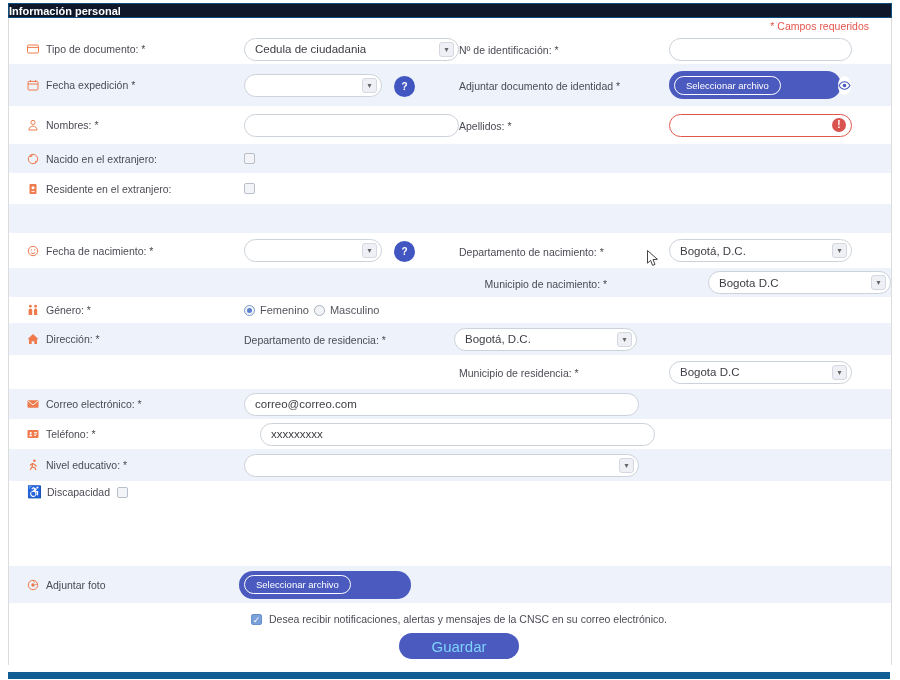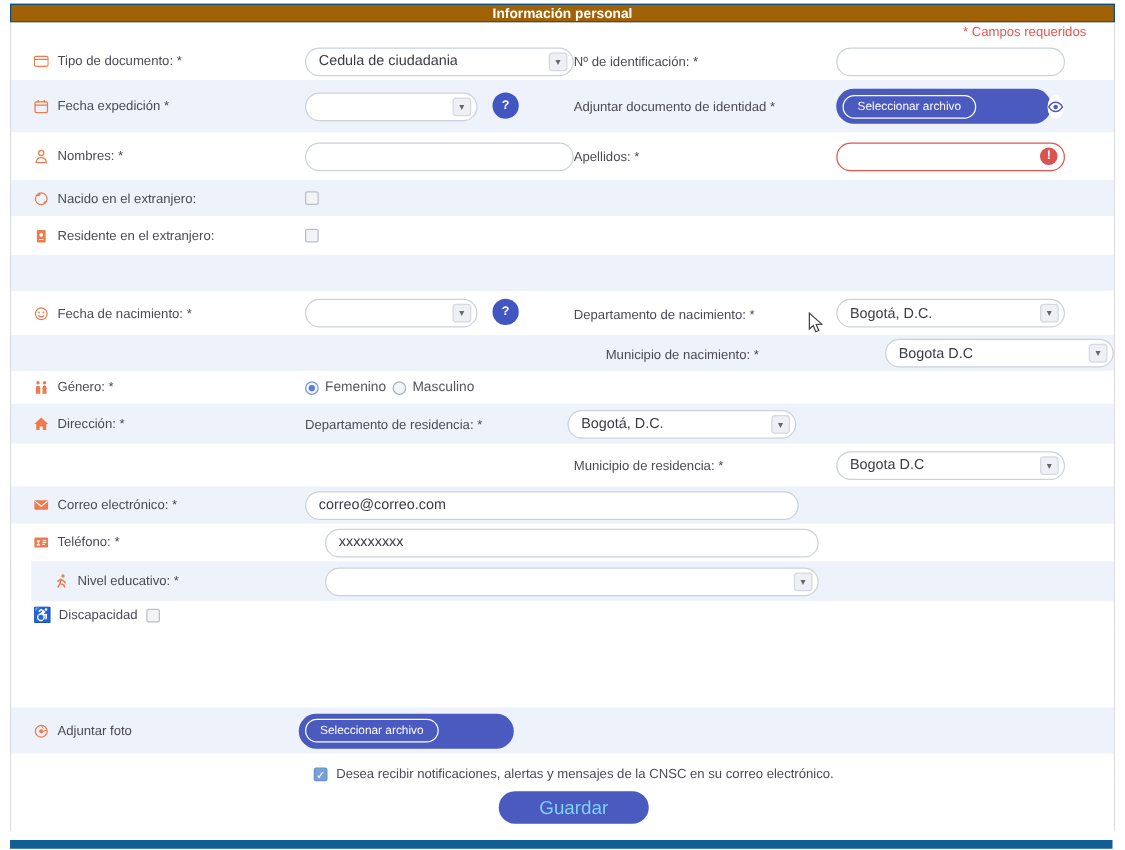--- a/index.html
+++ b/index.html
@@ -1,31 +1,31 @@
 <!DOCTYPE html>
 <html><head>
 <meta charset="utf-8">
 <style>
   * { margin:0; padding:0; box-sizing:border-box; }
   html,body { width:900px; height:680px; background:#fff; font-family:"Liberation Sans", sans-serif; overflow:hidden; }
   body { position:relative; }
 
-  .topbar { margin:3px 8px 0 8px; height:15px; background:#a16207; border:1px solid #0d4f80;
-            color:#fff; font-size:11px; font-weight:bold; text-align:center; line-height:14px; }
+  .topbar { margin:3px 8px 0 8px; height:15px; background:#0f172a; border:1px solid #0d4f80;
+            color:#fff; font-size:11px; font-weight:bold; line-height:14px; }
   .panel { margin:0 8px; border-left:1px solid #dcdcdc; border-right:1px solid #dcdcdc; }
   .footerbar { position:absolute; left:8px; right:10px; top:672px; height:7px; background:#115e95; }
 
   .row { display:flex; align-items:center; padding-left:18px; }
   .w { background:#fff; } .b { background:#edf2fb; }
 
   .note-row { height:16px; justify-content:flex-end; padding-right:22px; }
   .note { color:#e2574d; font-size:10.5px; }
 
   .llabel { width:217px; display:flex; align-items:center; gap:7px; }
-  .lfield { width:215px; display:flex; align-items:flex-start; }
+  .lfield { width:215px; display:flex; align-items:flex-end; }
   .rlabel { width:210px; }
   .rfield { flex:1; display:flex; align-items:center; }
   .lab { font-size:10.5px; color:#4b4b55; }
 
   .icn { width:12px; height:12px; flex:0 0 12px; display:inline-flex; }
   .icn svg { width:12px; height:12px; }
   .uni { color:#ee7a4d; font-size:12px; line-height:12px; width:13px; flex:0 0 13px; }
 
   .inp, .sel { height:23px; background:#fff; border:1px solid #ccd2da; border-radius:13px;
                font-size:11.5px; color:#3c3c44; padding:0 10px; display:flex; align-items:center; width:100%; }
@@ -304,21 +304,21 @@
             <path d="M7 4.5h3M7 6h3M7 7.5h2" stroke="#fff" stroke-width="0.8"></path>
           </svg>
         </span>
       <span class="lab">Teléfono: *</span>
     </div>
     <div class="lfield" style="width:395px;">
       <input class="inp w395" value="xxxxxxxxx" style="">
     </div>
   </div>
 
-  <div class="row b" style="height:32px;margin-left:16px;">
+  <div class="row b" style="height:32px;">
     <div class="llabel">
       <span class="icn">
           <svg viewBox="0 0 12 12">
             <circle cx="7.4" cy="1.7" r="1.3" fill="#ee7a4d"></circle>
             <path d="M3 6.2l2.6-1.7 2 .9 1.9 2.1M5.6 4.6L5.1 7.9l-2 3M5.1 7.9l2.9 1 .8 2.1" stroke="#ee7a4d" stroke-width="1.2" fill="none"></path>
           </svg>
         </span>
       <span class="lab">Nivel educativo: *</span>
     </div>
     <div class="lfield" style="width:395px;">

